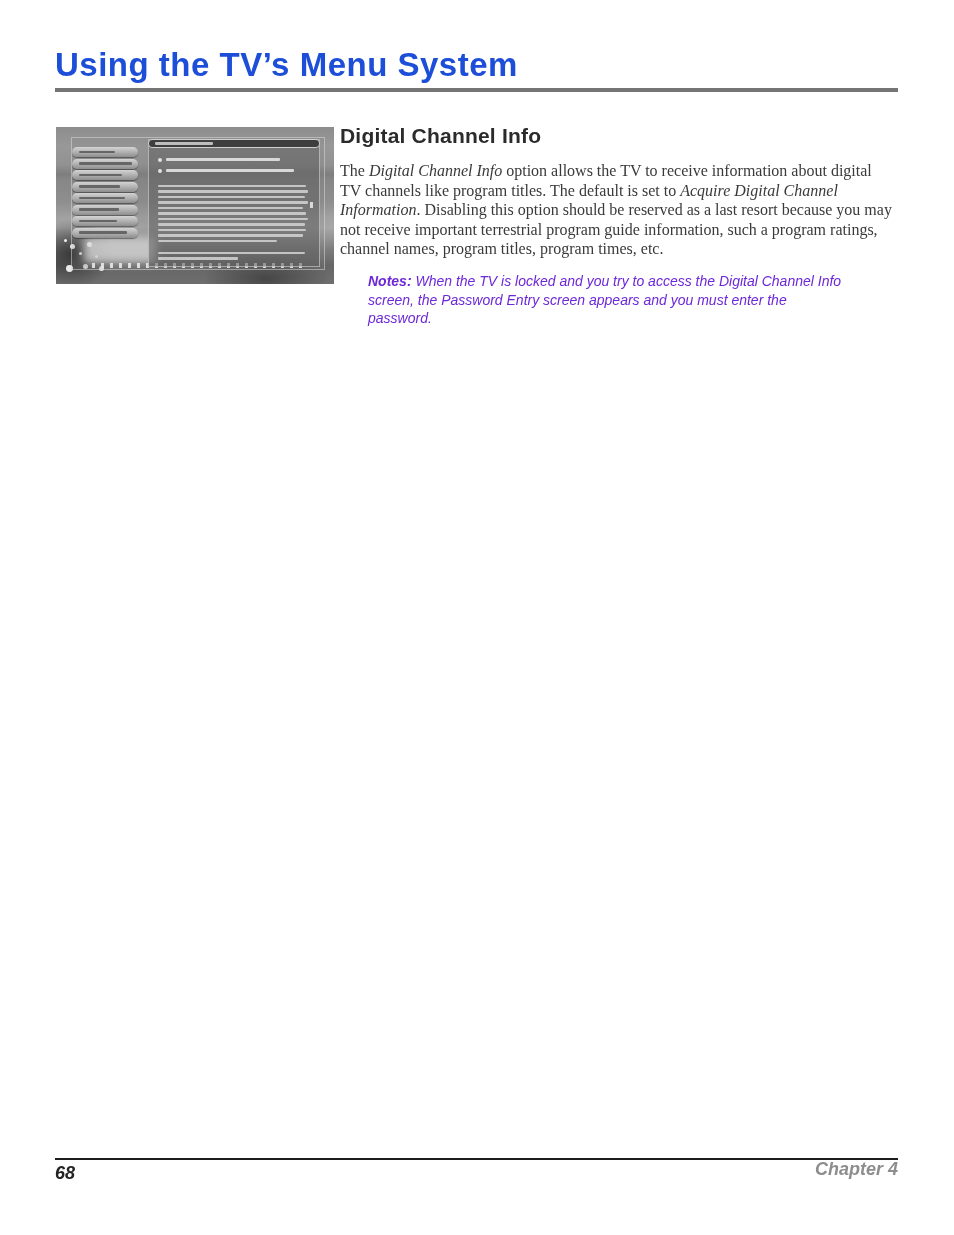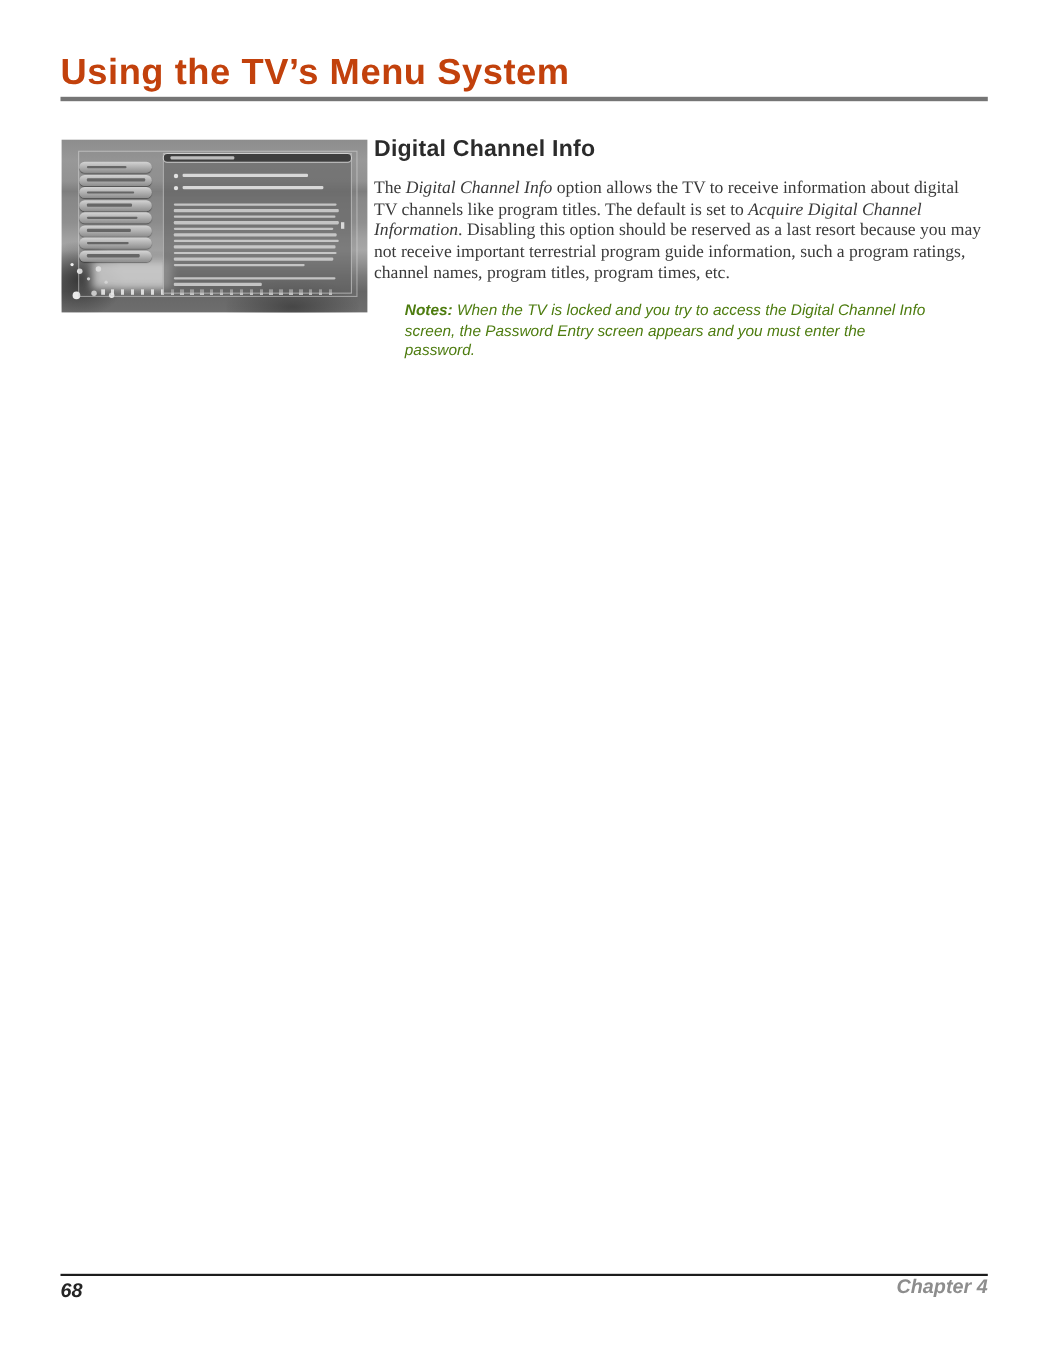--- a/index.html
+++ b/index.html
@@ -4,21 +4,21 @@
 <style>
   html,body{margin:0;padding:0;}
   body{
     width:954px;height:1235px;position:relative;background:#ffffff;
     font-family:"Liberation Sans",sans-serif;overflow:hidden;
   }
 
   
   .page-title{
     position:absolute;left:55px;top:46px;margin:0;
-    font-size:33px;font-weight:bold;letter-spacing:.5px;color:#c2410c;
+    font-size:33px;font-weight:bold;letter-spacing:.5px;color:#1d4ed8;
   }
   .title-rule{
     position:absolute;left:55px;top:88px;width:843px;height:4px;background:#757575;
   }
 
   
   .tv-shot{
     position:absolute;left:56px;top:127px;width:278px;height:157px;overflow:hidden;
     background:linear-gradient(180deg,
       #8d8d8d 0%,#989898 12%,#929292 24%,#7e7e7e 30%,
@@ -77,21 +77,21 @@
 
   
   .content{position:absolute;left:340px;top:124px;width:556px;}
   .section-heading{margin:0;font-size:21px;font-weight:bold;color:#2b2b2b;letter-spacing:.2px;}
   .body-paragraph{
     margin:13px 0 0 0;font-family:"Liberation Serif","DejaVu Serif",serif;
     font-size:16px;line-height:19.6px;color:#3a3a3a;
   }
   .body-paragraph .it{font-style:italic;}
   .notes-list{margin:13px 0 0 28px;width:482px;font-style:italic;
-    font-size:14px;line-height:18.6px;color:#4d7c0f;}
+    font-size:14px;line-height:18.6px;color:#6d28d9;}
   .note{margin:0 0 6px 0;}
   .note-lead{font-weight:bold;}
 
   
   .footer-rule{position:absolute;left:55px;top:1158px;width:843px;height:2px;background:#1c1c1c;}
   .page-number{position:absolute;left:55px;top:1163px;font-size:18px;
     font-weight:bold;font-style:italic;color:#242424;}
   .chapter-label{position:absolute;right:56px;top:1119px;font-size:18px;
     font-weight:bold;font-style:italic;color:#8d8d8d;margin-top:40px;}
 </style>

